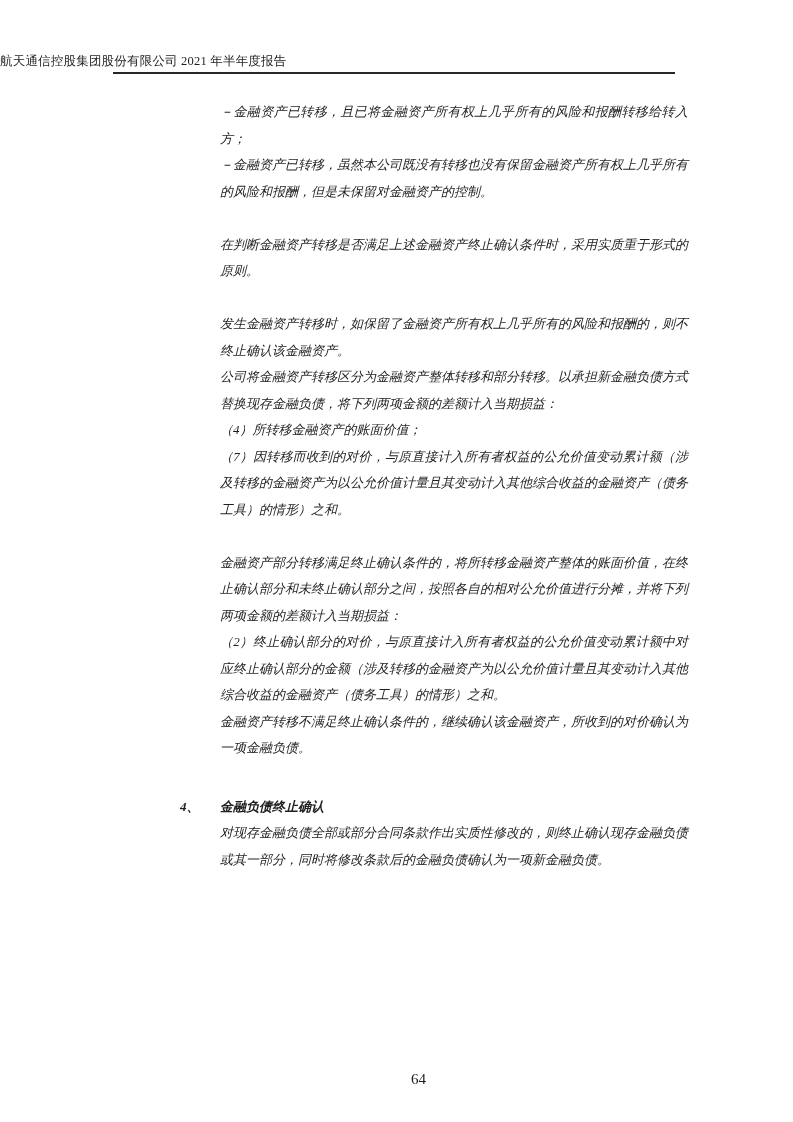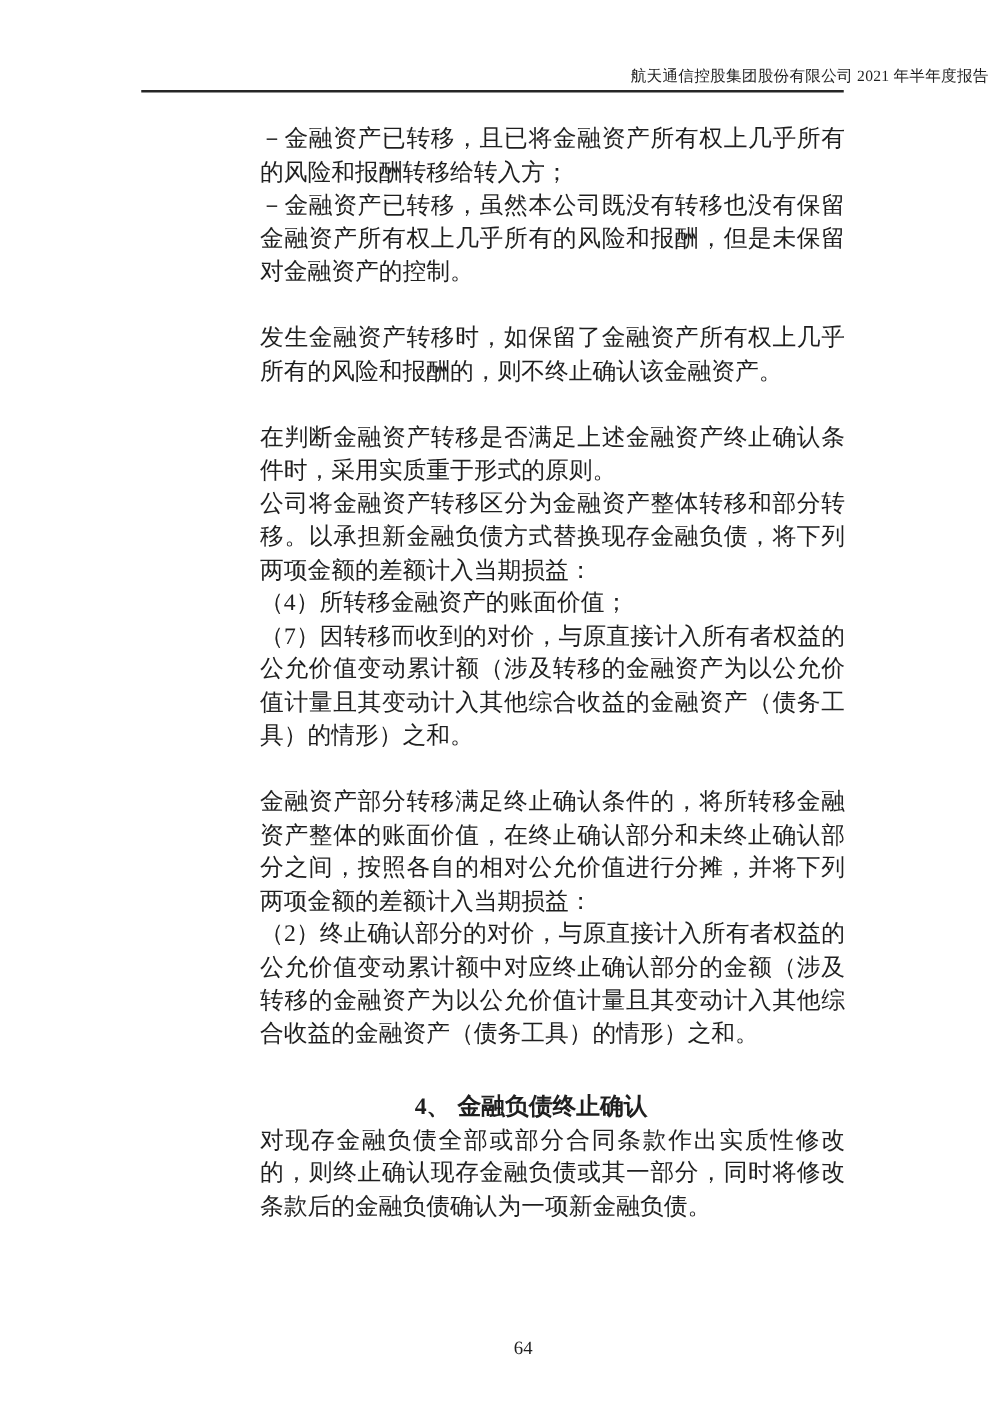--- a/index.html
+++ b/index.html
@@ -11,56 +11,57 @@
     font-family: "Liberation Serif", "DejaVu Serif", serif;
     color: #1f1f1f;
     overflow: hidden;
   }
   
   .header-title {
     position: absolute;
     top: 52px;
     left: 0;
     width: 791px;
-    text-align: right;
+    text-align: left;
     font-size: 12.5px;
     line-height: 18px;
     color: #1e1e1e;
     letter-spacing: 0.2px;
   }
   .header-rule {
     position: absolute;
     top: 72px;
     left: 113px;
     width: 562px;
     height: 2px;
     background: #262626;
   }
   
   .content {
     position: absolute;
     top: 99px;
-    left: 208px;
+    left: 220px;
     width: 468px;
-    font-size: 19px;
+    font-size: 13px;
     line-height: 26.5px;
     text-align: justify;
     text-justify: inter-ideograph;
+    font-style: italic;
   }
   .content p {
     margin: 0;
     padding: 0;
   }
   .gap { margin-top: 26.5px !important; }
   .section-heading {
     margin-top: 32px;
     font-weight: bold;
     line-height: 26.5px;
     white-space: nowrap;
-    text-align: center;
+    text-align: left;
   }
   .sec-num {
     display: inline-block;
     width: 40px;
     margin-left: -40px;
   }
   
   .page-number {
     position: absolute;
     top: 1071px;
@@ -74,27 +75,28 @@
 <body>
 
 <div class="page">
 
   <div class="header-title">航天通信控股集团股份有限公司 2021 年半年度报告</div>
   <div class="header-rule"></div>
 
   <main class="content">
     <p>－金融资产已转移，且已将金融资产所有权上几乎所有的风险和报酬转移给转入方；</p>
     <p>－金融资产已转移，虽然本公司既没有转移也没有保留金融资产所有权上几乎所有的风险和报酬，但是未保留对金融资产的控制。</p>
+    <p class="gap">在判断金融资产转移是否满足上述金融资产终止确认条件时，采用实质重于形式的原则。</p>
     <p class="gap">发生金融资产转移时，如保留了金融资产所有权上几乎所有的风险和报酬的，则不终止确认该金融资产。</p>
-    <p class="gap">在判断金融资产转移是否满足上述金融资产终止确认条件时，采用实质重于形式的原则。</p>
     <p>公司将金融资产转移区分为金融资产整体转移和部分转移。以承担新金融负债方式替换现存金融负债，将下列两项金额的差额计入当期损益：</p>
     <p>（4）所转移金融资产的账面价值；</p>
     <p>（7）因转移而收到的对价，与原直接计入所有者权益的公允价值变动累计额（涉及转移的金融资产为以公允价值计量且其变动计入其他综合收益的金融资产（债务工具）的情形）之和。</p>
     <p class="gap">金融资产部分转移满足终止确认条件的，将所转移金融资产整体的账面价值，在终止确认部分和未终止确认部分之间，按照各自的相对公允价值进行分摊，并将下列两项金额的差额计入当期损益：</p>
     <p>（2）终止确认部分的对价，与原直接计入所有者权益的公允价值变动累计额中对应终止确认部分的金额（涉及转移的金融资产为以公允价值计量且其变动计入其他综合收益的金融资产（债务工具）的情形）之和。</p>
+    <p>金融资产转移不满足终止确认条件的，继续确认该金融资产，所收到的对价确认为一项金融负债。</p>
 
     <div class="section-heading">
       <span class="sec-num">4、</span><span>金融负债终止确认</span>
     </div>
 
     <p>对现存金融负债全部或部分合同条款作出实质性修改的，则终止确认现存金融负债或其一部分，同时将修改条款后的金融负债确认为一项新金融负债。</p>
   </main>
 
   <div class="page-number">64</div>
 

